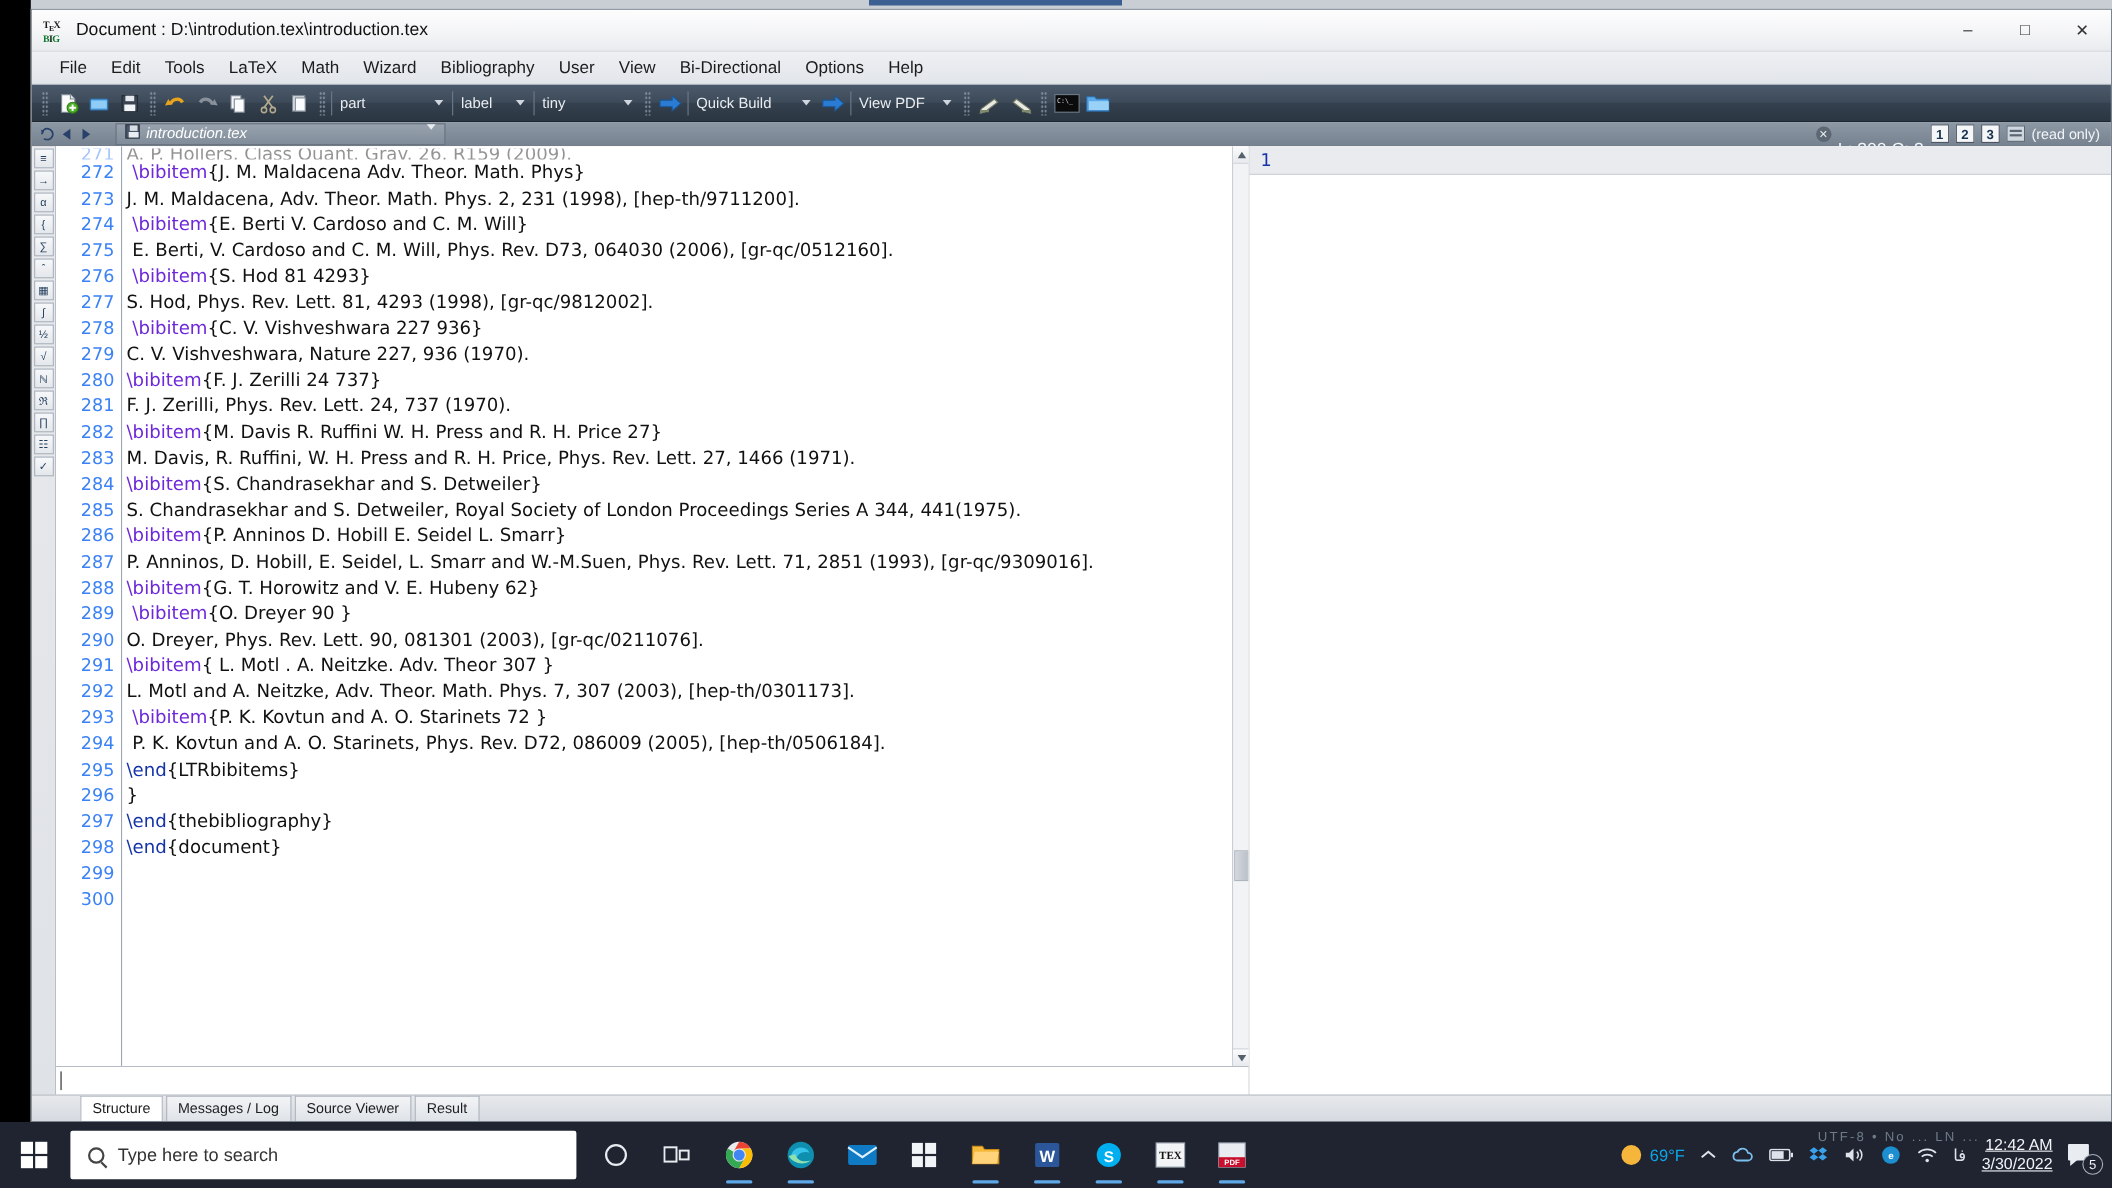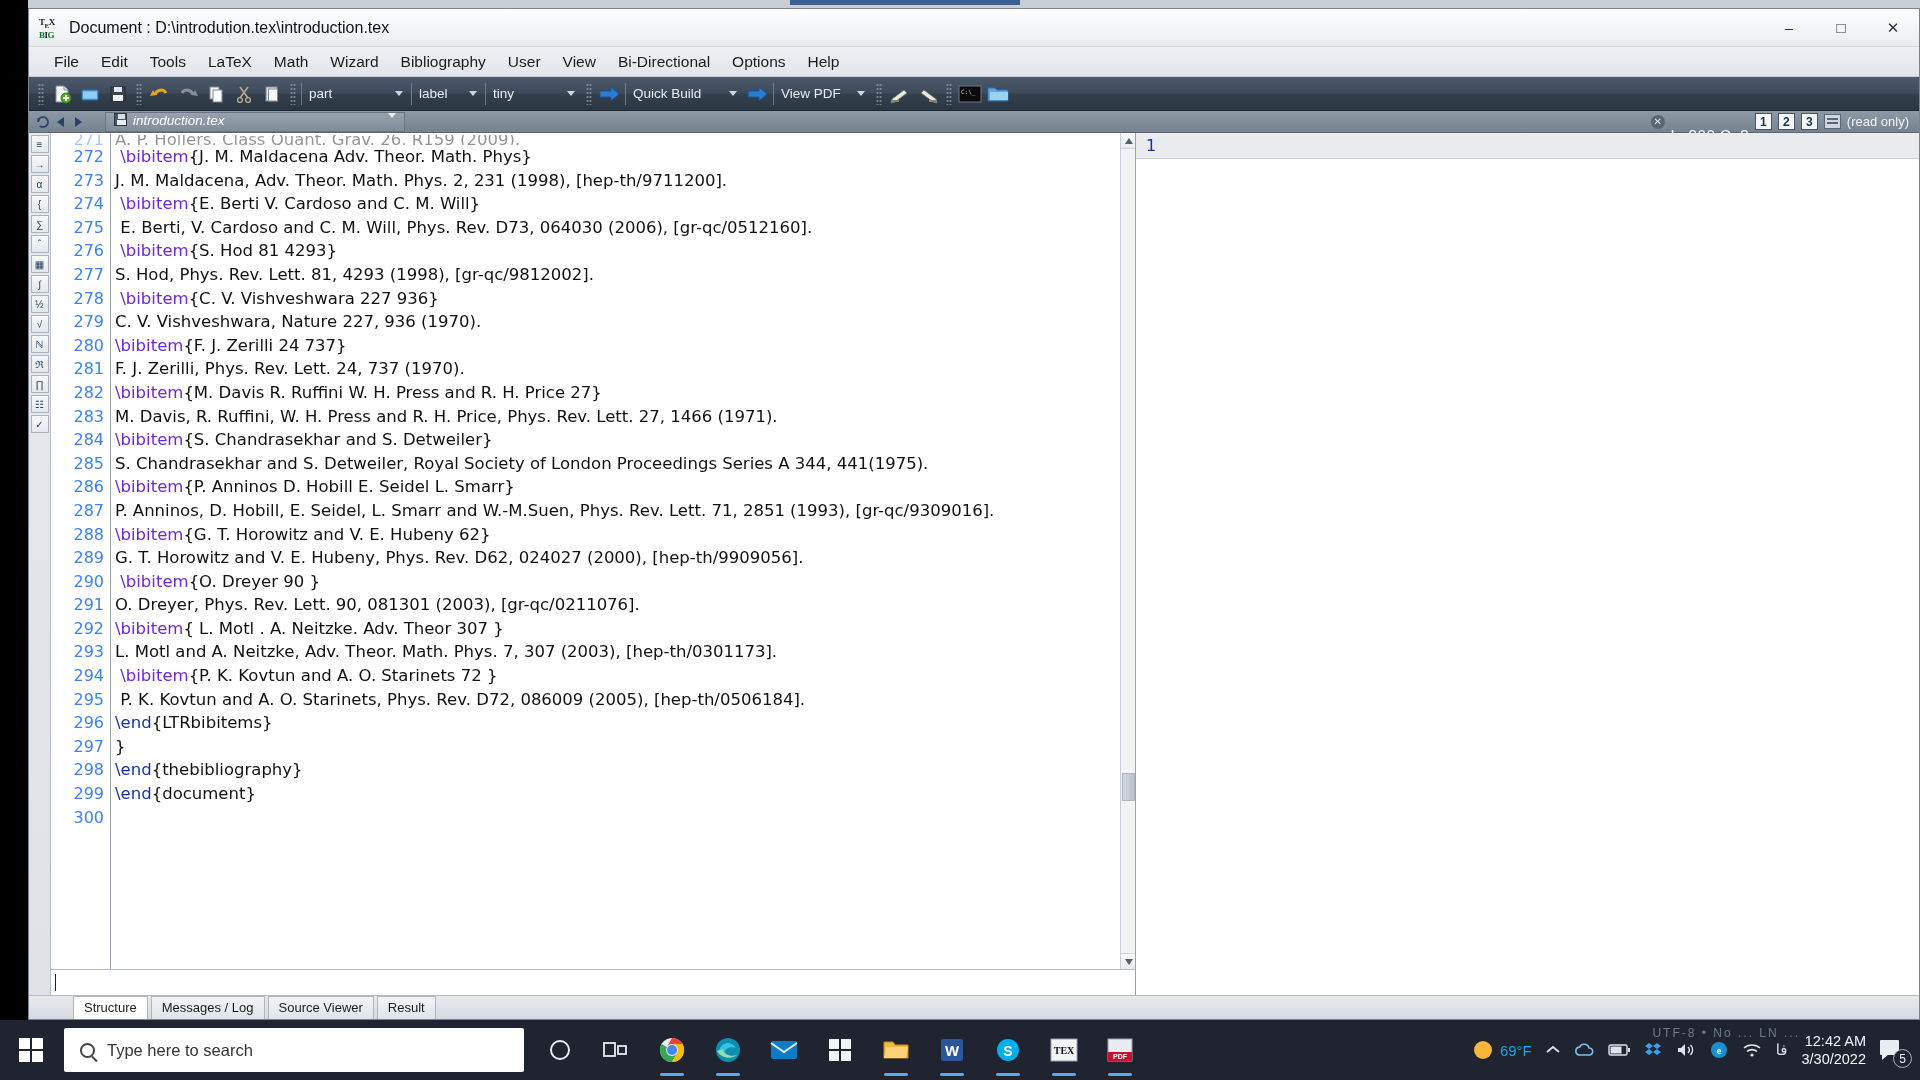--- a/index.html
+++ b/index.html
@@ -316,21 +316,21 @@
   }
   #tray {
     margin-left: auto; display: flex; align-items: center; gap: 14px;
     padding-right: 14px; height: 60px; color: #e8ecf1;
   }
   .tray-ico { font-size: 15px; color: #dde3ea; display: flex; align-items: center; flex: none; }
   #weather { display: flex; align-items: center; gap: 8px; color: #0ea5e9; font-size: 15px; }
   .sun { width: 18px; height: 18px; border-radius: 50%; background: #f6b63c; flex: none; }
   #clock {
     display: flex; flex-direction: column; align-items: flex-end;
-    font-size: 14.5px; color: #f2f5f9; line-height: 18px; white-space: nowrap;
+    font-size: 14.5px; color: #f2f5f9; line-height: 18px; white-space: nowrap; text-decoration: underline;
   }
   #notif {
     position: relative; width: 26px; height: 26px; flex: none;
   }
   .notif-box {
     position: absolute; left: 0; top: 3px; width: 19px; height: 15px;
     background: #e9edf2; border-radius: 1px;
   }
   .notif-box::after {
     content: ""; position: absolute; left: 2px; bottom: -5px;
@@ -601,21 +601,20 @@
             <div class="cline">C. V. Vishveshwara, Nature 227, 936 (1970).</div>
             <div class="cline"><span class="cmd">\bibitem</span>{F. J. Zerilli 24 737}</div>
             <div class="cline">F. J. Zerilli, Phys. Rev. Lett. 24, 737 (1970).</div>
             <div class="cline"><span class="cmd">\bibitem</span>{M. Davis R. Ruffini W. H. Press and R. H. Price 27}</div>
             <div class="cline">M. Davis, R. Ruffini, W. H. Press and R. H. Price, Phys. Rev. Lett. 27, 1466 (1971).</div>
             <div class="cline"><span class="cmd">\bibitem</span>{S. Chandrasekhar and S. Detweiler}</div>
             <div class="cline">S. Chandrasekhar and S. Detweiler, Royal Society of London Proceedings Series A 344, 441(1975).</div>
             <div class="cline"><span class="cmd">\bibitem</span>{P. Anninos D. Hobill E. Seidel L. Smarr}</div>
             <div class="cline">P. Anninos, D. Hobill, E. Seidel, L. Smarr and W.-M.Suen, Phys. Rev. Lett. 71, 2851 (1993), [gr-qc/9309016].</div>
             <div class="cline"><span class="cmd">\bibitem</span>{G. T. Horowitz and V. E. Hubeny 62}</div>
-            <div class="cline">G. T. Horowitz and V. E. Hubeny, Phys. Rev. D62, 024027 (2000), [hep-th/9909056].</div>
             <div class="cline">&nbsp;<span class="cmd">\bibitem</span>{O. Dreyer 90 }</div>
             <div class="cline">O. Dreyer, Phys. Rev. Lett. 90, 081301 (2003), [gr-qc/0211076].</div>
             <div class="cline"><span class="cmd">\bibitem</span>{ L. Motl . A. Neitzke. Adv. Theor 307 }</div>
             <div class="cline">L. Motl and A. Neitzke, Adv. Theor. Math. Phys. 7, 307 (2003), [hep-th/0301173].</div>
             <div class="cline">&nbsp;<span class="cmd">\bibitem</span>{P. K. Kovtun and A. O. Starinets 72 }</div>
             <div class="cline">&nbsp;P. K. Kovtun and A. O. Starinets, Phys. Rev. D72, 086009 (2005), [hep-th/0506184].</div>
             <div class="cline"><span class="cmdb">\end</span>{LTRbibitems}</div>
             <div class="cline">}</div>
             <div class="cline"><span class="cmdb">\end</span>{thebibliography}</div>
             <div class="cline"><span class="cmdb">\end</span>{document}</div>

